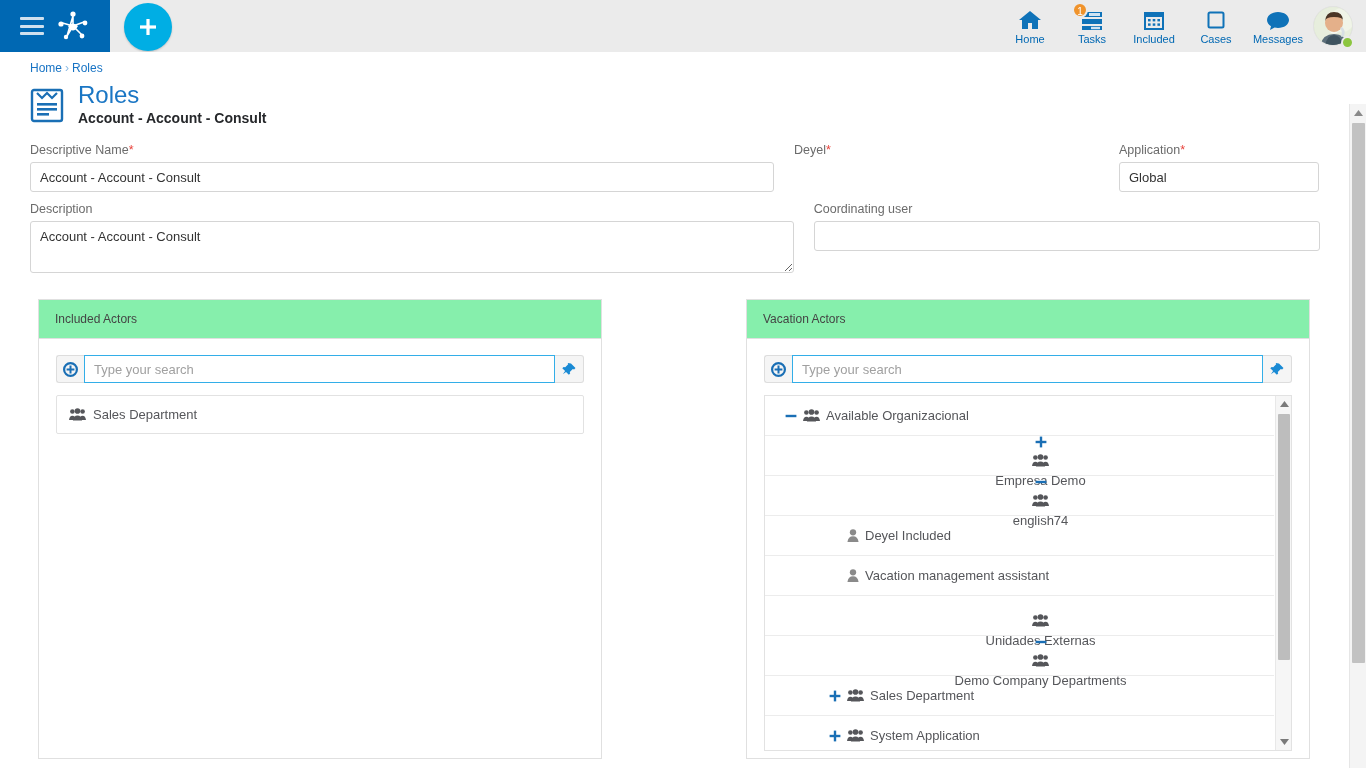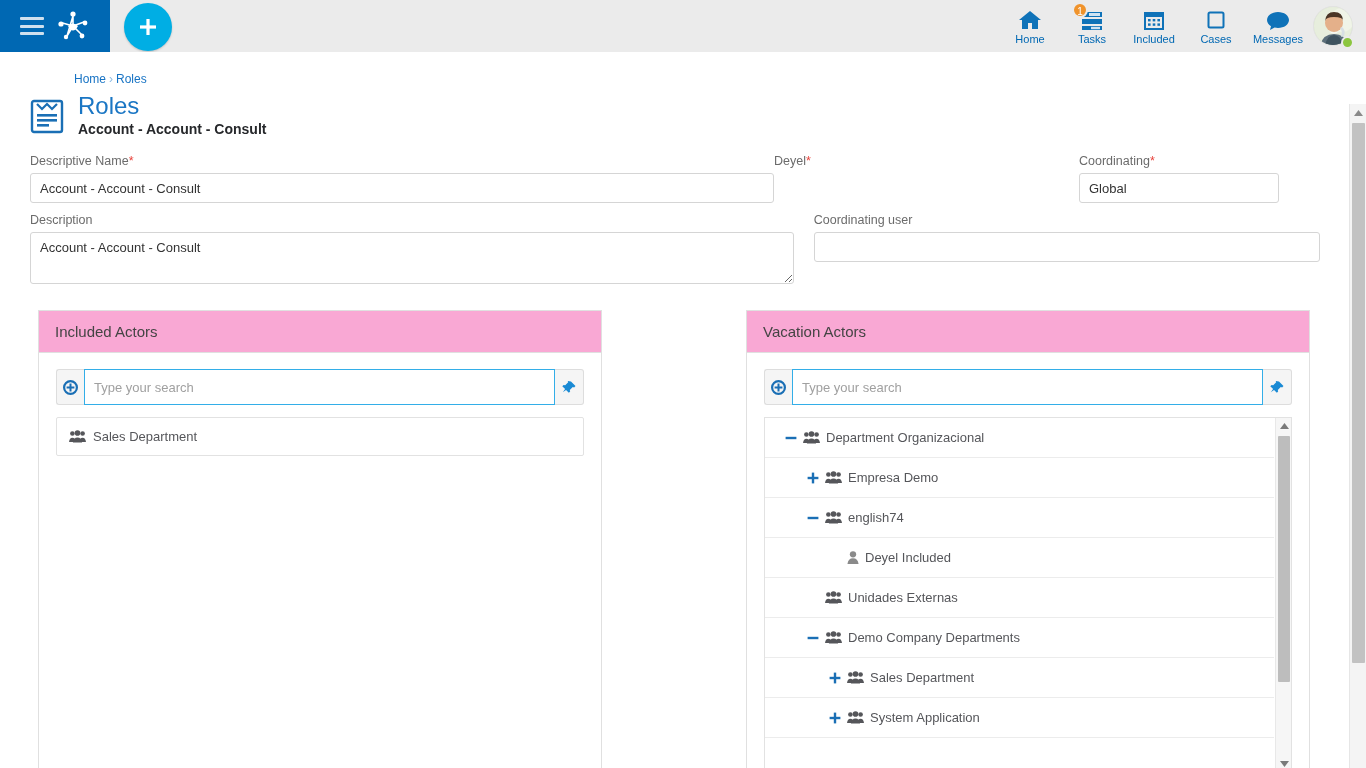--- a/index.html
+++ b/index.html
@@ -116,24 +116,23 @@
   
   .page {
     position: relative;
     height: 716px;
     width: 1366px;
     overflow: hidden;
     background: #fff;
   }
 
   .breadcrumb {
-    padding: 20px 0 0 30px;
+    padding: 9px 0 0 30px;
     font-size: 12px;
     color: #1773c4;
-    margin-left: 44px;
   }
   .breadcrumb a { color: #1773c4; text-decoration: none; cursor: pointer; }
   .breadcrumb .sep { color: #8cbbe4; margin: 0 3px; }
 
   .page-head {
     display: flex;
     align-items: center;
     gap: 14px;
     padding: 7px 0 0 30px;
   }
@@ -151,20 +150,21 @@
     color: #26282b;
     line-height: 18px;
     margin: 1px 0 0 0;
   }
 
   
   .form {
     padding: 16px 46px 0 30px;
     display: flex;
     flex-wrap: wrap;
+    column-gap: 20px;
   }
   .field { margin-bottom: 10px; }
   .field label {
     display: block;
     font-size: 12.5px;
     color: #6b6b6b;
     margin-bottom: 5px;
   }
   .req { color: #e8413a; }
   .ctrl {
@@ -199,32 +199,32 @@
     padding: 12px 46px 0 38px;
     gap: 144px;
   }
   .panel {
     width: 564px;
     border: 1px solid #e0e0e0;
     background: #fff;
     min-height: 460px;
   }
   .panel-header {
-    background: #f9a8d4;
+    background: #86efac;
     border-bottom: 1px solid #e0e0e0;
     padding: 12px 16px;
-    font-size: 15px;
+    font-size: 12px;
     color: #444;
   }
   .panel-body { padding: 16px 17px 0 17px; }
 
   .searchrow {
     display: flex;
     align-items: stretch;
-    height: 36px;
+    height: 28px;
     margin-bottom: 12px;
   }
   .search-addon {
     width: 28px;
     background: #f5f5f5;
     border: 1px solid #ddd;
     border-right: none;
     border-radius: 3px 0 0 3px;
     display: flex; align-items: center; justify-content: center;
     cursor: pointer;
@@ -292,21 +292,21 @@
   }
   .tree-node .toggle {
     width: 12px; height: 12px;
     display: flex; align-items: center; justify-content: center;
     color: #1a6fb5;
     flex: none;
     cursor: pointer;
   }
   .tree-node .toggle.empty { visibility: hidden; }
   .lvl-0 { padding-left: 20px; }
-  .lvl-1 { padding-left: 42px; }
+  .lvl-1 { padding-left: 42px; flex-direction: column; }
   .lvl-2 { padding-left: 64px; }
 
   .grp-ico, .usr-ico { flex: none; display:block; }
 
   
   .inner-scroll {
     position: absolute;
     top: 0; right: 0;
     width: 16px; height: 100%;
     background: #f6f6f6;
@@ -492,21 +492,21 @@
     </div>
 
     <div class="field f-name">
       <label>
         <span>Deyel</span><span class="req">*</span>
       </label>
     </div>
 
     <div class="field f-app">
       <label>
-        <span>Coordinating</span><span class="req">*</span>
+        <span>Application</span><span class="req">*</span>
       </label>
       <input class="ctrl" type="text" value="Global" style="">
     </div>
 
     <div class="row2">
       <div class="field f-desc">
         <label>Description</label>
         <textarea class="ctrl" style="">Account - Account - Consult</textarea>
       </div>
 
@@ -582,21 +582,21 @@
                 <span style="display: flex;">
                   <svg class="grp-ico" width="17" height="13" viewBox="0 0 20 15">
                     <circle cx="4" cy="4" r="2.7" fill="#55565a"></circle>
                     <circle cx="16" cy="4" r="2.7" fill="#55565a"></circle>
                     <circle cx="10" cy="3.3" r="3.3" fill="#55565a"></circle>
                     <path d="M0 14 q.6 -5 4 -5 q3.4 0 4 5 z" fill="#55565a"></path>
                     <path d="M12 14 q.6 -5 4 -5 q3.4 0 4 5 z" fill="#55565a"></path>
                     <path d="M4.6 14.6 q.8 -6 5.4 -6 q4.6 0 5.4 6 z" fill="#55565a"></path>
                   </svg>
                 </span>
-                <span>Department Organizacional</span>
+                <span>Available Organizacional</span>
               </div>
               <div class="tree-node lvl-1">
                 <span class="toggle">
                   <svg width="12" height="12" viewBox="0 0 12 12">
                     <rect x="4.8" y="0.6" width="2.4" height="10.8" fill="#1a6fb5"></rect>
                     <rect x="0.6" y="4.8" width="10.8" height="2.4" fill="#1a6fb5"></rect>
                   </svg>
                 </span>
                 <span style="display: flex;">
                   <svg class="grp-ico" width="17" height="13" viewBox="0 0 20 15">
@@ -630,20 +630,30 @@
               </div>
               <div class="tree-node lvl-2">
                 <span class="toggle empty"></span>
                 <span style="display: flex;">
                   <svg class="usr-ico" width="12" height="13" viewBox="0 0 12 14">
                     <circle cx="6" cy="3.6" r="3.4" fill="#8a8a8a"></circle>
                     <path d="M0 14 q.8 -6.2 6 -6.2 q5.2 0 6 6.2 z" fill="#8a8a8a"></path>
                   </svg>
                 </span>
                 <span>Deyel Included</span>
+              </div>
+              <div class="tree-node lvl-2">
+                <span class="toggle empty"></span>
+                <span style="display: flex;">
+                  <svg class="usr-ico" width="12" height="13" viewBox="0 0 12 14">
+                    <circle cx="6" cy="3.6" r="3.4" fill="#8a8a8a"></circle>
+                    <path d="M0 14 q.8 -6.2 6 -6.2 q5.2 0 6 6.2 z" fill="#8a8a8a"></path>
+                  </svg>
+                </span>
+                <span>Vacation management assistant</span>
               </div>
               <div class="tree-node lvl-1">
                 <span class="toggle empty"></span>
                 <span style="display: flex;">
                   <svg class="grp-ico" width="17" height="13" viewBox="0 0 20 15">
                     <circle cx="4" cy="4" r="2.7" fill="#55565a"></circle>
                     <circle cx="16" cy="4" r="2.7" fill="#55565a"></circle>
                     <circle cx="10" cy="3.3" r="3.3" fill="#55565a"></circle>
                     <path d="M0 14 q.6 -5 4 -5 q3.4 0 4 5 z" fill="#55565a"></path>
                     <path d="M12 14 q.6 -5 4 -5 q3.4 0 4 5 z" fill="#55565a"></path>

